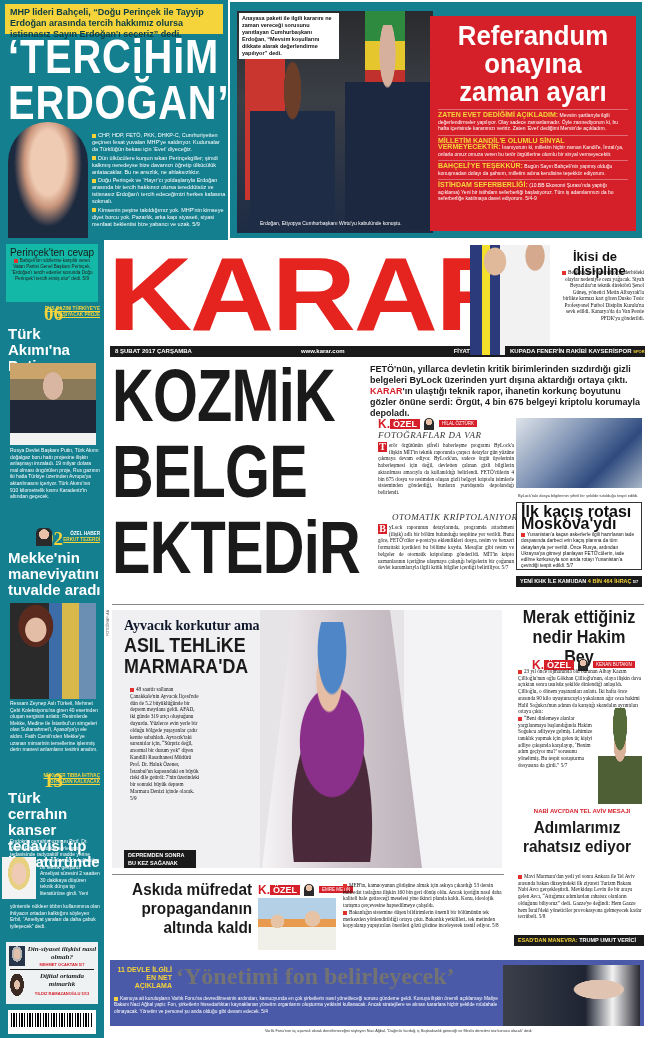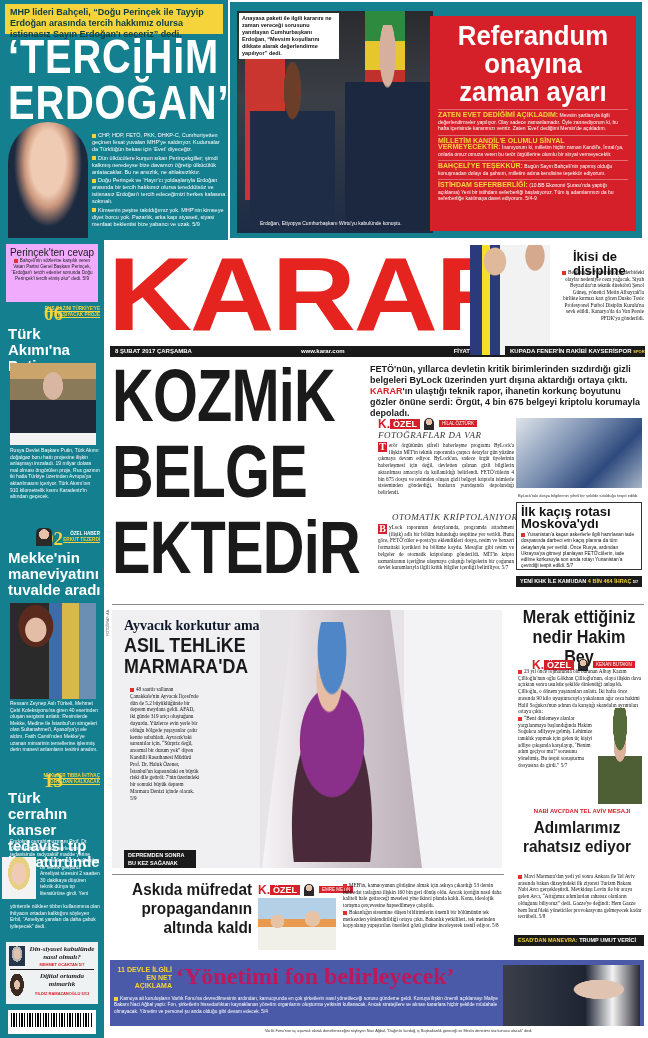--- a/index.html
+++ b/index.html
@@ -52,21 +52,21 @@
   .head-ico { display: inline-block; width: 10px; height: 12px; border-radius: 5px 5px 0 0; background: radial-gradient(circle at 50% 35%, #e8c1a8 0 35%, #2a2a2a 36%); vertical-align: middle; }
   #byline-feto { left: 378px; top: 414px; }
   #foto-head { left: 378px; top: 430px; font-size: 9px; font-style: italic; color: #333; letter-spacing: 0.5px; }
   #feto-text1 { left: 378px; top: 442px; width: 136px; font-size: 5.2px; line-height: 6.7px; font-family: "Liberation Serif", serif; text-align: justify; }
   .dropcap { float: left; background: #d5202a; color: #fff; font-size: 10px; font-weight: bold; width: 9px; height: 10px; text-align: center; line-height: 10px; margin-right: 2px; }
   #otomatik-head { left: 392px; top: 512px; font-size: 9px; font-style: italic; color: #333; letter-spacing: 0.5px; }
   #feto-text2 { left: 378px; top: 524px; width: 136px; font-size: 5.2px; line-height: 6.7px; font-family: "Liberation Serif", serif; text-align: justify; }
   #phone-photo { left: 516px; top: 418px; width: 126px; height: 70px; background: linear-gradient(135deg, #dfe4ea 0%, #7f93b4 40%, #2e4a7e 70%, #a9b6c7 100%); }
   #phone-caption { left: 518px; top: 493px; font-size: 4px; color: #333; }
   #moskova-box { left: 516px; top: 502px; width: 126px; height: 68px; border: 1px solid #333; padding: 3px 4px; }
-  #moskova-title { font-size: 13px; font-weight: bold; line-height: 12px; }
+  #moskova-title { font-size: 16px; font-weight: bold; line-height: 12px; }
   #moskova-text { font-size: 4.8px; line-height: 6.3px; margin-top: 2px; }
   #khk-bar { left: 516px; top: 576px; width: 126px; height: 11px; background: #1a1a1a; color: #fff; font-size: 5.5px; font-weight: bold; line-height: 11px; padding-left: 4px; }
   #khk-bar span { color: #f5d33a; }
 
   
   .hr { height: 1px; background: #888; }
 
   
   #quake-photo { left: 112px; top: 610px; width: 390px; height: 258px; background: linear-gradient(90deg, #f0f0f2 0 38%, #e7e4e8 38% 75%, #f3f3f5 75%); }
   #tent-shadow { left: 262px; top: 610px; width: 160px; height: 258px; background: linear-gradient(90deg, #f6f4f6 0%, #d2c9cf 50%, #bcb1b8 100%); clip-path: polygon(20% 0, 80% 0, 100% 100%, 0 100%); }
@@ -90,27 +90,27 @@
 
   
   #mufredat-title { left: 112px; top: 880px; width: 140px; font-size: 17px; font-weight: bold; line-height: 19px; text-align: right; color: #1a1a1a; transform: scaleX(0.9); transform-origin: right top; }
   #byline-mufredat { left: 258px; top: 880px; }
   #class-photo { left: 258px; top: 898px; width: 78px; height: 52px; background: radial-gradient(circle at 25% 45%, #e7c3a6 0 10%, transparent 11%), radial-gradient(circle at 70% 40%, #e7c3a6 0 12%, transparent 13%), linear-gradient(180deg, #b4d0e6 0 40%, #e89a4e 40% 55%, #f0efe8 55%); }
   #mufredat-text { left: 343px; top: 882px; width: 168px; font-size: 5.2px; line-height: 6.7px; font-family: "Liberation Serif", serif; }
 
   
   #fon-banner { left: 110px; top: 960px; width: 534px; height: 66px; background: #4a5aa8; }
   #fon-kicker { left: 114px; top: 966px; width: 58px; text-align: right; color: #f5d33a; font-size: 7px; font-weight: bold; line-height: 8px; }
-  #fon-title { left: 176px; top: 962px; font-size: 24px; font-weight: bold; color: #be185d; font-family: "Liberation Serif", serif; line-height: 28px; }
+  #fon-title { left: 176px; top: 962px; font-size: 24px; font-weight: bold; color: #737373; font-family: "Liberation Serif", serif; line-height: 28px; }
   #fon-text { left: 114px; top: 996px; width: 400px; color: #fff; font-size: 4.8px; line-height: 6.3px; }
   #naci-photo { left: 503px; top: 965px; width: 137px; height: 61px; background: radial-gradient(ellipse at 70% 40%, #e0c3b0 0 18%, transparent 19%), linear-gradient(90deg, #3a3f4a 0%, #1e2432 60%, #f2f2f2 80%, #2a2a35 100%); }
   #fon-caption { left: 265px; top: 1029px; font-size: 3.8px; color: #333; }
 
   
-  #perincek-box { left: 6px; top: 244px; width: 92px; height: 58px; background: #f0abfc; padding: 3px; }
+  #perincek-box { left: 6px; top: 244px; width: 92px; height: 58px; background: #14b8a6; padding: 3px; }
   #perincek-title { font-size: 10px; text-align: center; color: #1a1a1a; }
   #perincek-text { font-size: 4.6px; line-height: 6px; text-align: center; color: #222; }
   .sec-num { font-family: "Liberation Serif", serif; font-size: 19px; color: #f5d33a; font-weight: bold; margin-left: 36px; }
   .sec-kick { color: #f5d33a; font-size: 4.6px; font-weight: bold; text-align: right; line-height: 6px; text-decoration: underline; }
   .lhead { color: #fff; font-weight: bold; font-size: 15px; line-height: 16px; }
   .ltext { color: #fff; font-size: 5px; line-height: 6.6px; }
   #n06 { left: 8px; top: 303px; }
   #k06 { left: 38px; top: 306px; width: 62px; }
   #h06 { left: 8px; top: 326px; width: 95px; }
   #putin-photo { left: 10px; top: 363px; width: 86px; height: 82px; background: radial-gradient(ellipse at 50% 28%, #d9b6a1 0 16%, transparent 17%), linear-gradient(180deg, #caa46a 0 20%, #8a7a5a 20% 45%, #202838 45% 85%, #f2f2f2 85%); }
@@ -279,21 +279,21 @@
 <div class="abs sec-num" id="n13">13</div>
 <div class="abs sec-kick" id="k13">NÜKLEER TIBBA İHTİYAÇ ORTADAN KALKACAK</div>
 <div class="abs lhead" id="h13">Türk cerrahın kanser tedavisi tıp literatüründe</div>
 <div class="abs ltext" id="t13a">Endokrin cerrahisi uzmanı Prof. Dr. Yeşim Erbil, tiroid kanserlerinin tedavisinde radyoaktif madde yerine</div>
 <div class="abs" id="erbil-photo"></div>
 <div class="abs ltext" id="t13b">manyetik madde kullanılan bir teknik geliştirdi. Ameliyat süresini 2 saatten 30 dakikaya düşüren teknik dünya tıp literatürüne girdi. Yeni</div>
 <div class="abs ltext" id="t13c">yöntemle nükleer tıbbın kullanımına olan ihtiyacın ortadan kalktığını söyleyen Erbil, “Ameliyat yaraları da daha çabuk iyileşecek” dedi.</div>
 
 <div class="abs" id="col-box"></div>
 <div class="abs" id="col1-photo"></div>
-<div class="abs" id="col1-title">Din-siyaset kabulünde nasıl olmalı?</div>
+<div class="abs" id="col1-title">Din-siyaset ilişkisi nasıl olmalı?</div>
 <div class="abs" id="col1-auth">MEHMET OCAKTAN 5/7</div>
 <div class="abs" id="col-div"></div>
 <div class="abs" id="col2-photo"></div>
 <div class="abs" id="col2-title">Dijital ortamda mimarlık</div>
 <div class="abs" id="col2-auth">YILDIZ RAMAZANOĞLU 5/13</div>
 
 <div class="abs" id="barcode">
   <div class="bars"></div>
 </div>
 

